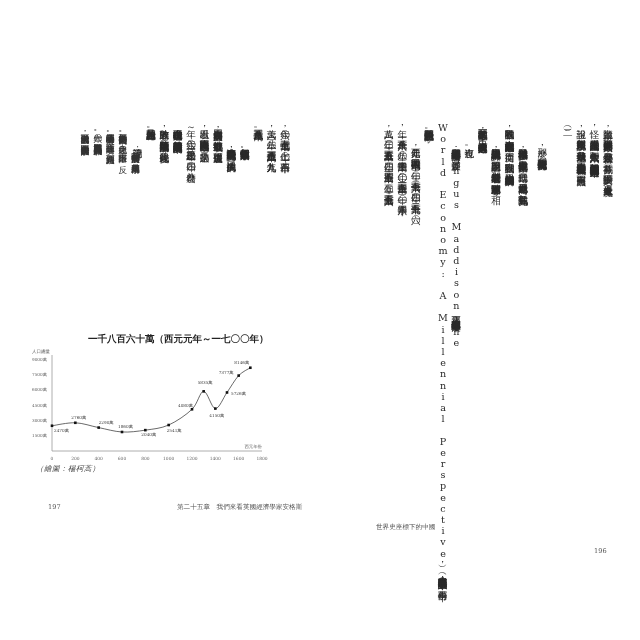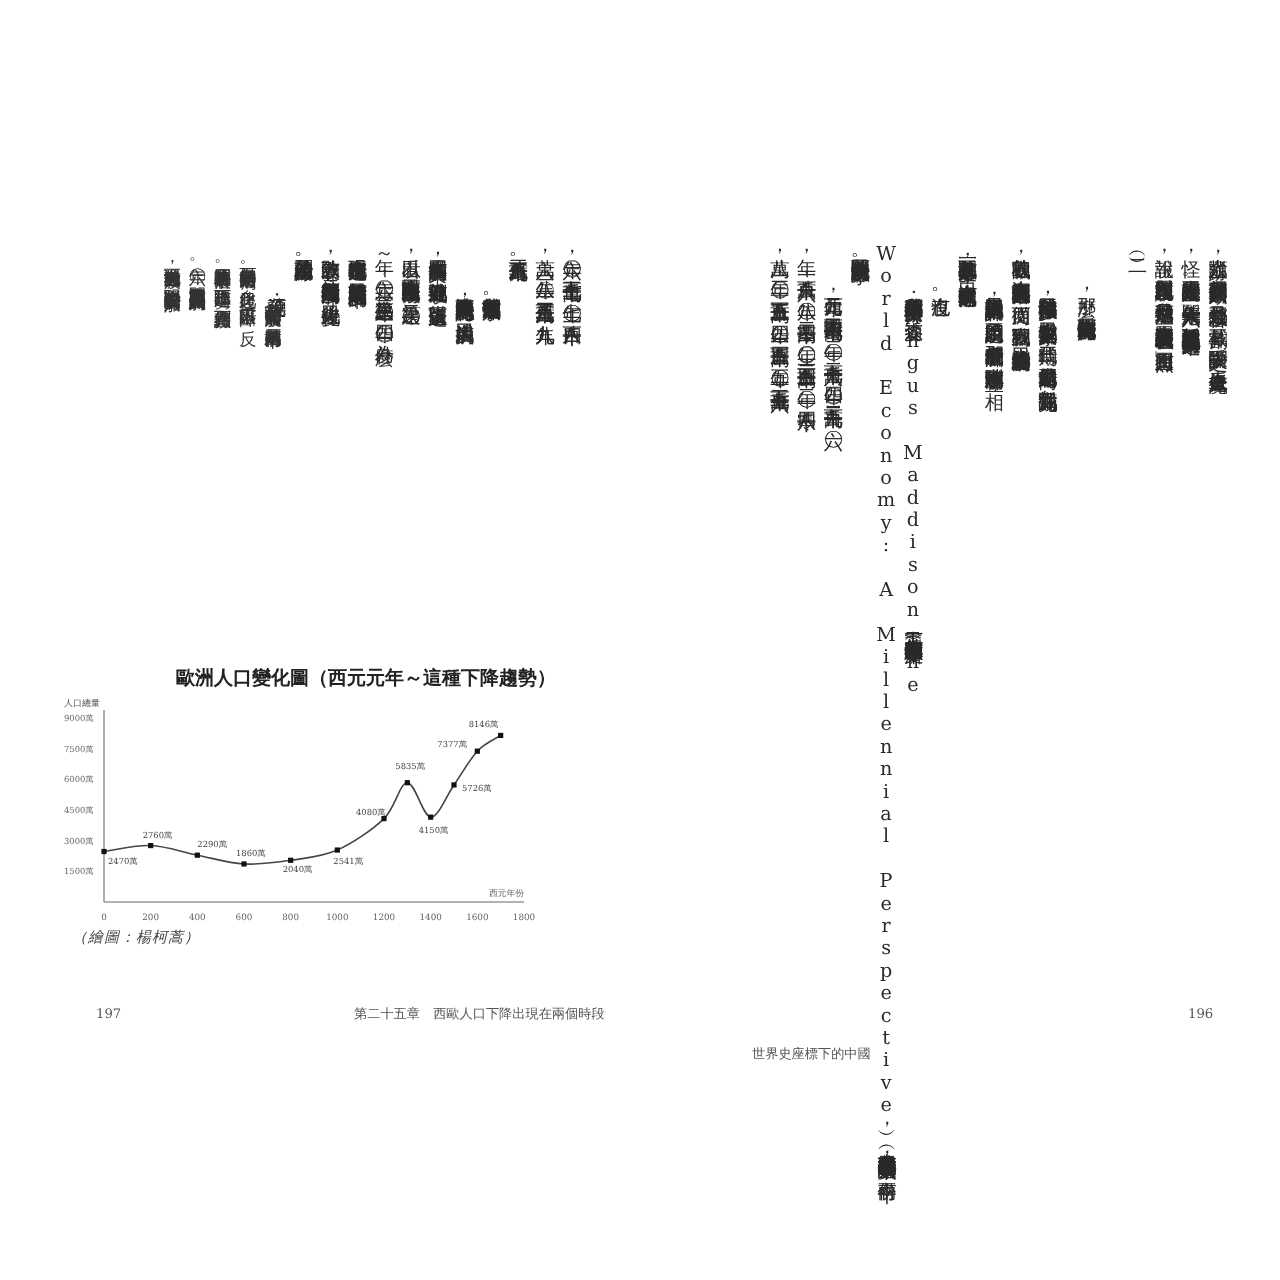--- a/index.html
+++ b/index.html
@@ -51,21 +51,21 @@
 
   <div class="vtext quote lp-quote">
     <p class="indent">歐洲西元二〇〇年前的人口發展，是羅馬帝國前兩</p>
     <p>百年最繁榮時期的寫照。自此之後，人口不斷下降，反</p>
     <p>映著羅馬帝國的衰落。這種下降趨勢，一直持續到西元</p>
     <p>六〇〇年。其間並沒有因為日耳曼人的入侵和西羅馬的</p>
     <p>滅亡而出現大的波動，說明「野蠻人」的入侵併沒有加</p>
   </div>
 
   <div class="chart-wrap">
-    <div class="chart-title">歐洲人口變化圖（西元元年～這種下降趨勢）</div>
+    <div class="chart-title">一千八百六十萬（西元元年～一七〇〇年）</div>
     <svg class="chart-svg" id="chart-svg" width="265" height="118">
         <line x1="22" y1="8" x2="22" y2="104" stroke="#999" stroke-width="0.8"></line>
         <line x1="22" y1="104" x2="232" y2="104" stroke="#999" stroke-width="0.8"></line>
         <text x="2" y="6" font-size="4.5" fill="#555">人口總量</text>
         <text x="2" y="90.16666666666667" font-size="4.2" fill="#666">1500萬</text>
         <text x="2" y="74.83333333333334" font-size="4.2" fill="#666">3000萬</text>
         <text x="2" y="59.5" font-size="4.2" fill="#666">4500萬</text>
         <text x="2" y="44.16666666666667" font-size="4.2" fill="#666">6000萬</text>
         <text x="2" y="28.83333333333333" font-size="4.2" fill="#666">7500萬</text>
         <text x="2" y="13.5" font-size="4.2" fill="#666">9000萬</text>
@@ -104,21 +104,21 @@
         <rect x="207.36666666666665" y="27.290666666666663" width="2.6" height="2.6" fill="#111"></rect>
         <text x="188.66666666666666" y="26.590666666666664" font-size="4.2" fill="#444">7377萬</text>
         <rect x="219.0333333333333" y="19.429777777777783" width="2.6" height="2.6" fill="#111"></rect>
         <text x="204.33333333333331" y="16.729777777777784" font-size="4.2" fill="#444">8146萬</text>
       </svg>
   </div>
 
   <div class="caption">（繪圖：楊柯蒿）</div>
 
   <div class="footer f-left-num">197</div>
-  <div class="footer f-left-title">第二十五章　西歐人口下降出現在兩個時段</div>
+  <div class="footer f-left-title">第二十五章　我們來看英國經濟學家安格斯</div>
 </div>
 
 <div class="page page-right">
   <div class="vtext" style="right:25px; top:122px; height:248px;">
     <p>人類蹤跡，偶爾見到一兩個倖存下來的人類，又都是五官殘缺，割耳截鼻，缺手斷腳之人，看上去像妖魔鬼</p>
     <p>怪，讓人感覺不是行走在人間。康熙六年（一六六七年），朝廷委派的四川巡撫張德地甚至四川之後向皇帝彙</p>
     <p>報說，對四川很多地區來說，我只是個空頭巡撫，因為事實上已經沒人需要被我管理：「四川有土無民」。</p>
     <p style="padding-left:12px;">（二）</p>
     <p class="indent" style="padding-left:6px;">那麼，封建制下人口變化情況如何呢？</p>
     <p class="indent">雖然三代時期人口數據很少，但大多數人口史學家都推測，三代時期，也就是夏商周時期，包括充滿戰亂</p>
@@ -128,14 +128,14 @@
     <p class="indent">也沒有。</p>
     <p class="indent">我們來看英國經濟學家安格斯．麥迪森（Angus Maddison）的一部很有名的作品《世界經濟千年史》（The</p>
     <p>World Economy: A Millennial Perspective），這本書（北京大學出版社二〇〇三年版）第二十頁中，有一份兩千</p>
     <p>年間西歐人口變化的統計數字。</p>
     <p class="indent">西元元年，西歐人口二千四百七十萬，二〇〇年，二千七百六十萬，四〇〇年，二千二百九十萬，六〇〇</p>
     <p>年，一千八百六十萬，八〇〇年，二千零四十萬，一〇〇〇年，二千五百四十一萬，一二〇〇年，四千零八十</p>
     <p>八萬，一三〇〇年，五千八百三十五萬，一四〇〇年，四千一百五十萬，一五〇〇年，五千七百二十六萬，一</p>
   </div>
 
   <div class="footer" style="left:56px;margin-top:20px;">世界史座標下的中國</div>
-  <div class="footer" style="left:274px;">196</div>
+  <div class="footer" style="left:274px;margin-top:44px;">196</div>
 </div>
 
 </body></html>

